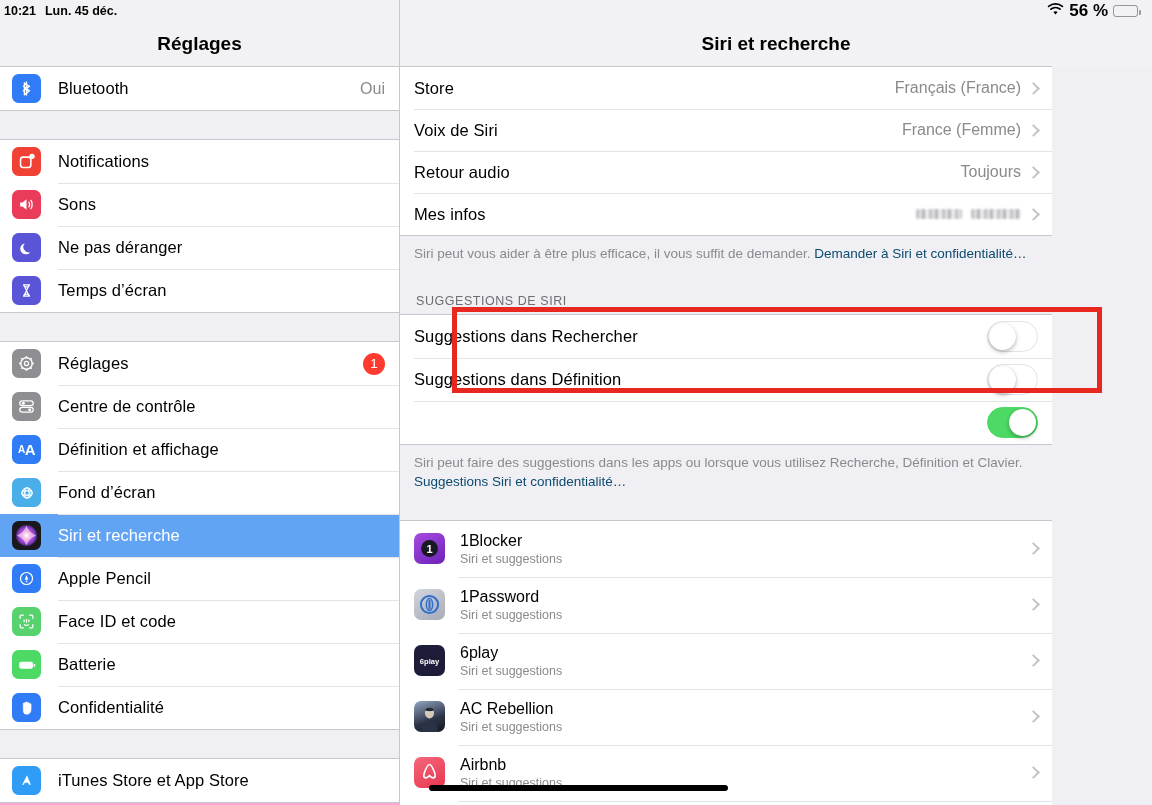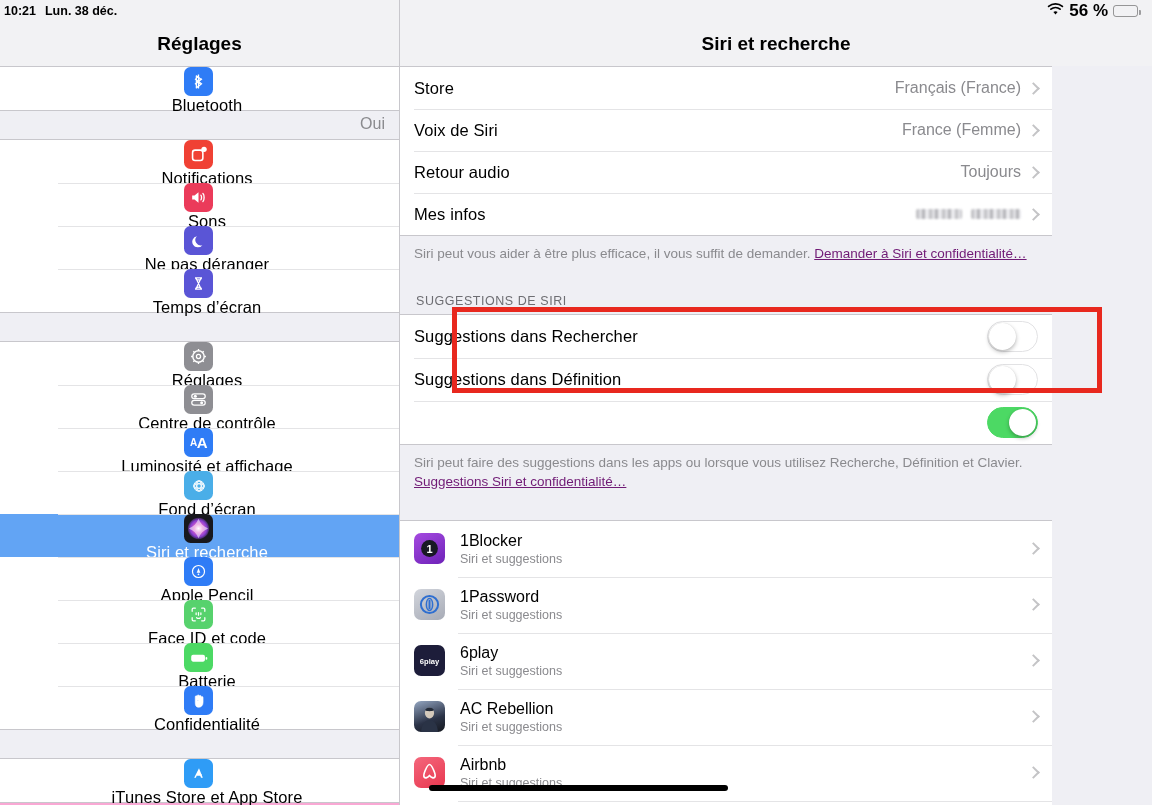--- a/index.html
+++ b/index.html
@@ -47,21 +47,20 @@
   .sb-title { font-size:19px; font-weight:700; color:#000; }
   .sb-scroll { position:relative; }
 
   .group { background:#fff; border-top:1px solid #c8c7cc; border-bottom:1px solid #c8c7cc; }
   .gap { height:28px; background:#efeff4; }
 
   .row {
     display:flex; align-items:center; height:43px;
     padding-left:12px; padding-right:14px; position:relative;
     background:#fff;
-    flex-direction:column;
   }
   .row + .row::before {
     content:""; position:absolute; left:58px; right:0; top:0;
     height:1px; background:#e4e4e6;
   }
   .row.sel { background:#62a4f4; }
   .row.sel .row-label { color:#fff; }
   .app-ic {
     width:29px; height:29px; border-radius:6.5px; flex:0 0 29px;
     display:flex; align-items:center; justify-content:center;
@@ -104,21 +103,21 @@
   .blur-blk {
     height:10px; border-radius:2px;
     background:repeating-linear-gradient(90deg,#b9b9bd 0 3px,#dcdce0 3px 6px,#a9a9ae 6px 9px,#e8e8ec 9px 13px);
     filter:blur(1.3px); opacity:.85;
   }
 
   .footnote {
     font-size:13.5px; color:#8a8a8e; line-height:1.45;
     padding:8px 14px 0 14px; width:652px;
   }
-  .flink { color:#701a75;text-decoration:underline; }
+  .flink { color:#0c4a6e; }
   .sect-head {
     font-size:12.5px; color:#6d6d72; letter-spacing:.55px;
     padding:0 0 6px 16px; width:652px;
   }
 
   .toggle {
     margin-left:auto; width:51px; height:31px; border-radius:16px;
     position:relative; flex:0 0 51px;
     background:#fff; border:1px solid #e2e2e4;
   }
@@ -250,21 +249,21 @@
                 <circle cx="16" cy="16" r="1.9" fill="#fff"></circle>
               </svg>
           </div>
           <div class="row-label">Centre de contrôle</div>
         </div>
         <div class="row">
           <div class="app-ic" style="background:#2f7cf6;font-size:13px;font-weight:700;letter-spacing:-.5px">
             <span style="font-size:10px">A</span>
               <span style="font-size:15px">A</span>
           </div>
-          <div class="row-label">Luminosité et affichage</div>
+          <div class="row-label">Définition et affichage</div>
         </div>
         <div class="row">
           <div class="app-ic" style="background:#4aaee8">
             <svg width="20" height="20" viewBox="0 0 24 24">
                 <g fill="none" stroke="#fff" stroke-width="1.2" opacity=".95">
                   <circle cx="12" cy="12" r="6.3"></circle>
                   <circle cx="12" cy="12" r="3"></circle>
                   <ellipse cx="12" cy="12" rx="6.3" ry="2.6"></ellipse>
                   <ellipse cx="12" cy="12" rx="2.6" ry="6.3"></ellipse>
                   <ellipse cx="12" cy="12" rx="5" ry="5" transform="rotate(45 12 12)"></ellipse>
@@ -494,21 +493,21 @@
       </div>
 
     </div>
   </div>
 
   <div class="cover-top"></div>
 
   <div class="statusbar">
     <div class="sb-left">
       <span>10:21</span>
-      <span>Lun. 38 déc.</span>
+      <span>Lun. 45 déc.</span>
     </div>
     <div class="sb-right">
       <span class="wifi-ic">
         <svg width="17" height="13" viewBox="0 0 17 13">
             <path d="M8.5 11.6l2.1-2.6a3.3 3.3 0 00-4.2 0l2.1 2.6z" fill="#000"></path>
             <path d="M3.9 6.2a7.2 7.2 0 019.2 0" stroke="#000" stroke-width="1.7" fill="none" stroke-linecap="round"></path>
             <path d="M1.6 3.4a10.8 10.8 0 0113.8 0" stroke="#000" stroke-width="1.7" fill="none" stroke-linecap="round"></path>
           </svg>
       </span>
       <span class="batt-pct">56 %</span>

